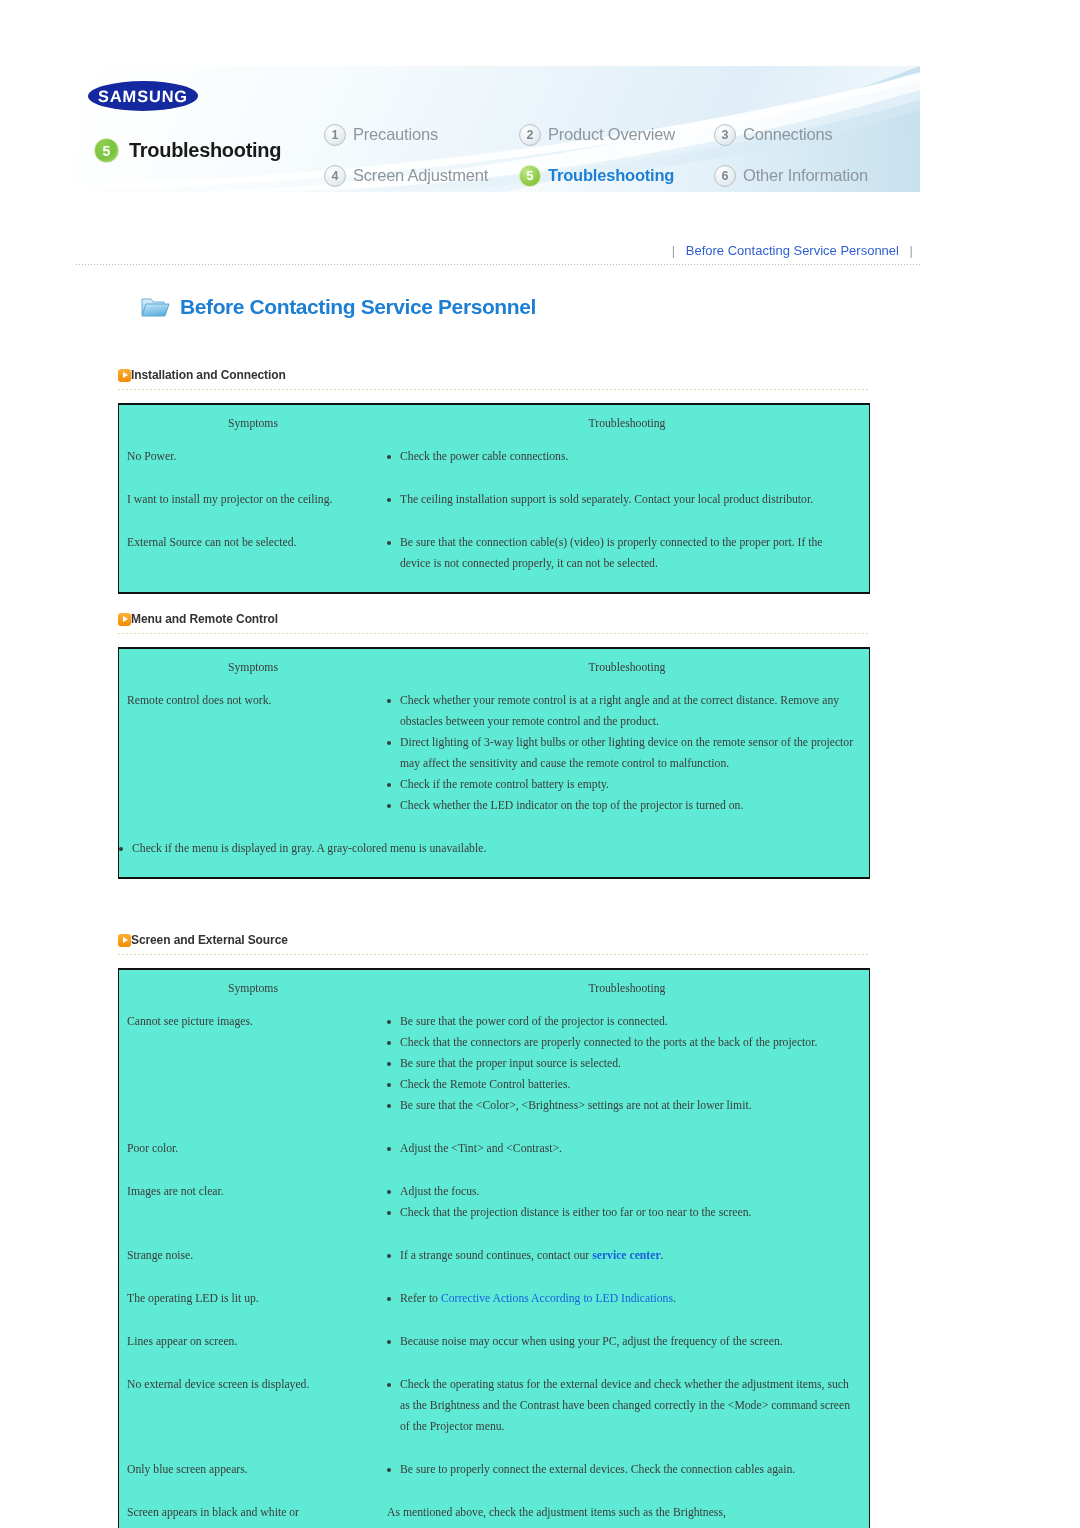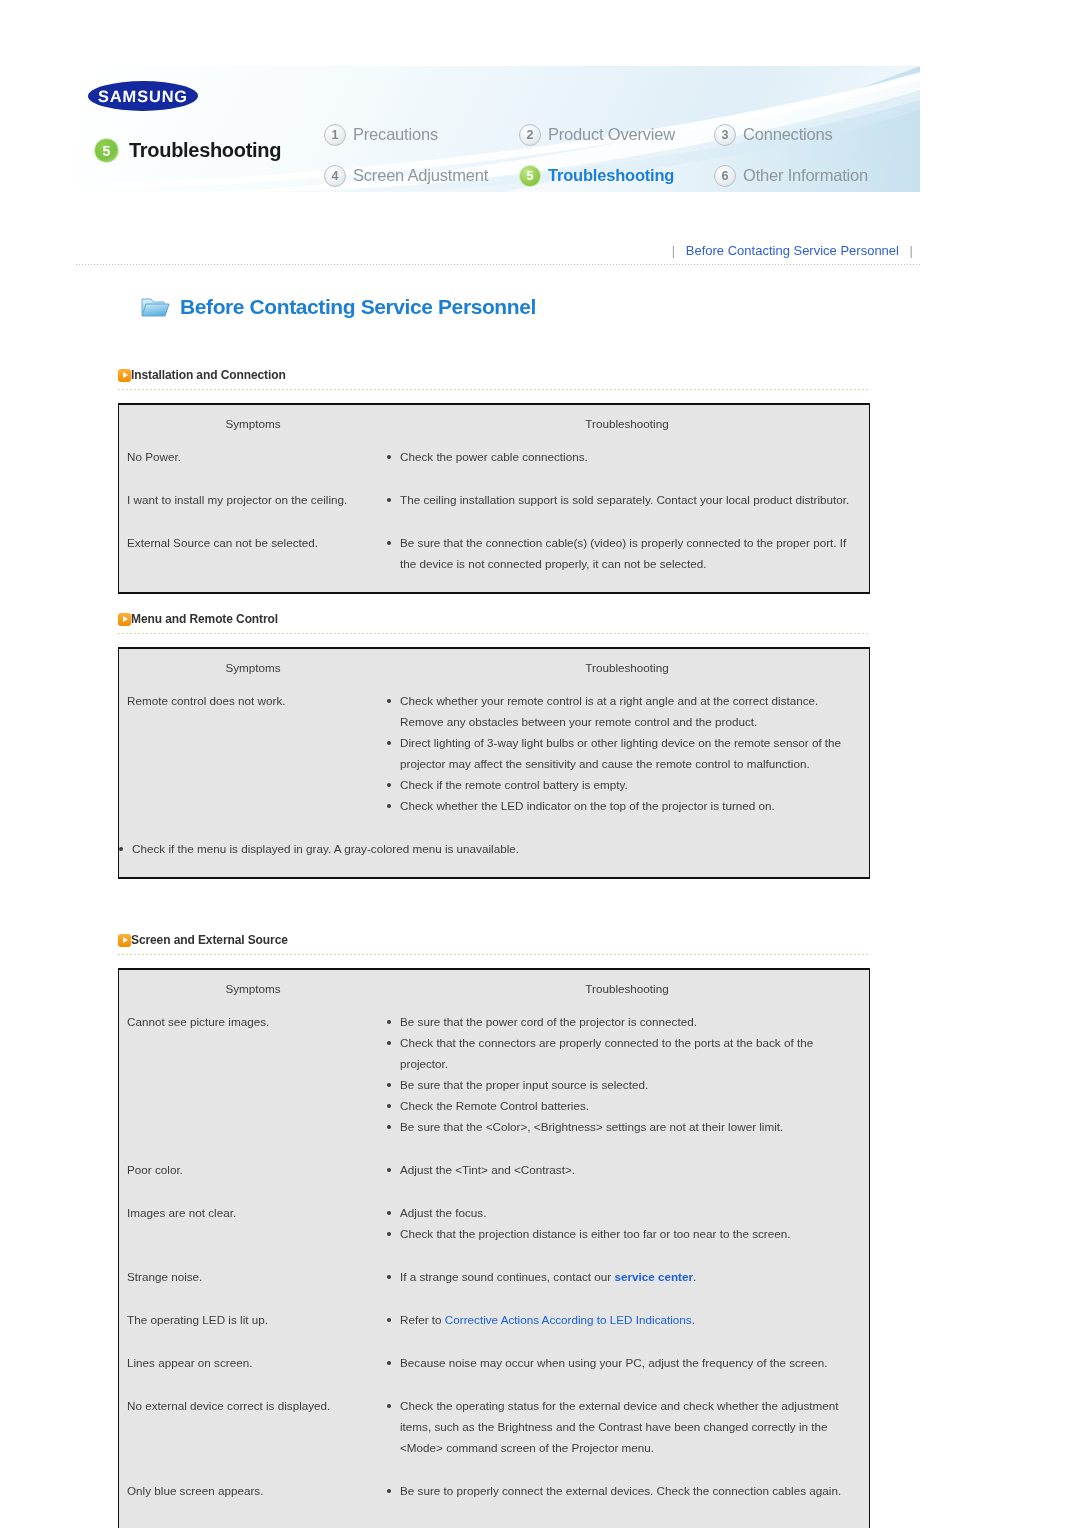--- a/index.html
+++ b/index.html
@@ -205,21 +205,22 @@
   }
 
   
   .tbl {
     margin-top: 13px;
     border: 1.6px solid #111111;
     border-top-width: 2px;
     border-bottom-width: 2px;
     box-sizing: border-box;
     width: 752px;
-    background: #e5e5e5;
+    background: #5eead4;
+    font-family: Liberation Serif, serif;
   }
   .tbl.clipped { border-bottom: none; }
   .thead {
     display: flex;
     padding-top: 12px;
     padding-bottom: 10px;
   }
   .th {
     font-size: 11.7px;
     color: #3c3c3c;
@@ -519,21 +520,21 @@
           <div class="td-sym">Lines appear on screen.</div>
           <div class="td-tro">
             <div class="bul">
               <span class="dot"></span>
               <span class="bul-text">Because noise may occur when using your PC, adjust the frequency of the screen.</span>
             </div>
           </div>
         </div>
         <div class="rowgap"></div>
         <div class="trow">
-          <div class="td-sym">No external device correct is displayed.</div>
+          <div class="td-sym">No external device screen is displayed.</div>
           <div class="td-tro">
             <div class="bul">
               <span class="dot"></span>
               <span class="bul-text">Check the operating status for the external device and check whether the adjustment items, such as the Brightness and the Contrast have been changed correctly in the &lt;Mode&gt; command screen of the Projector menu.</span>
             </div>
           </div>
         </div>
         <div class="rowgap"></div>
         <div class="trow">
           <div class="td-sym">Only blue screen appears.</div>

